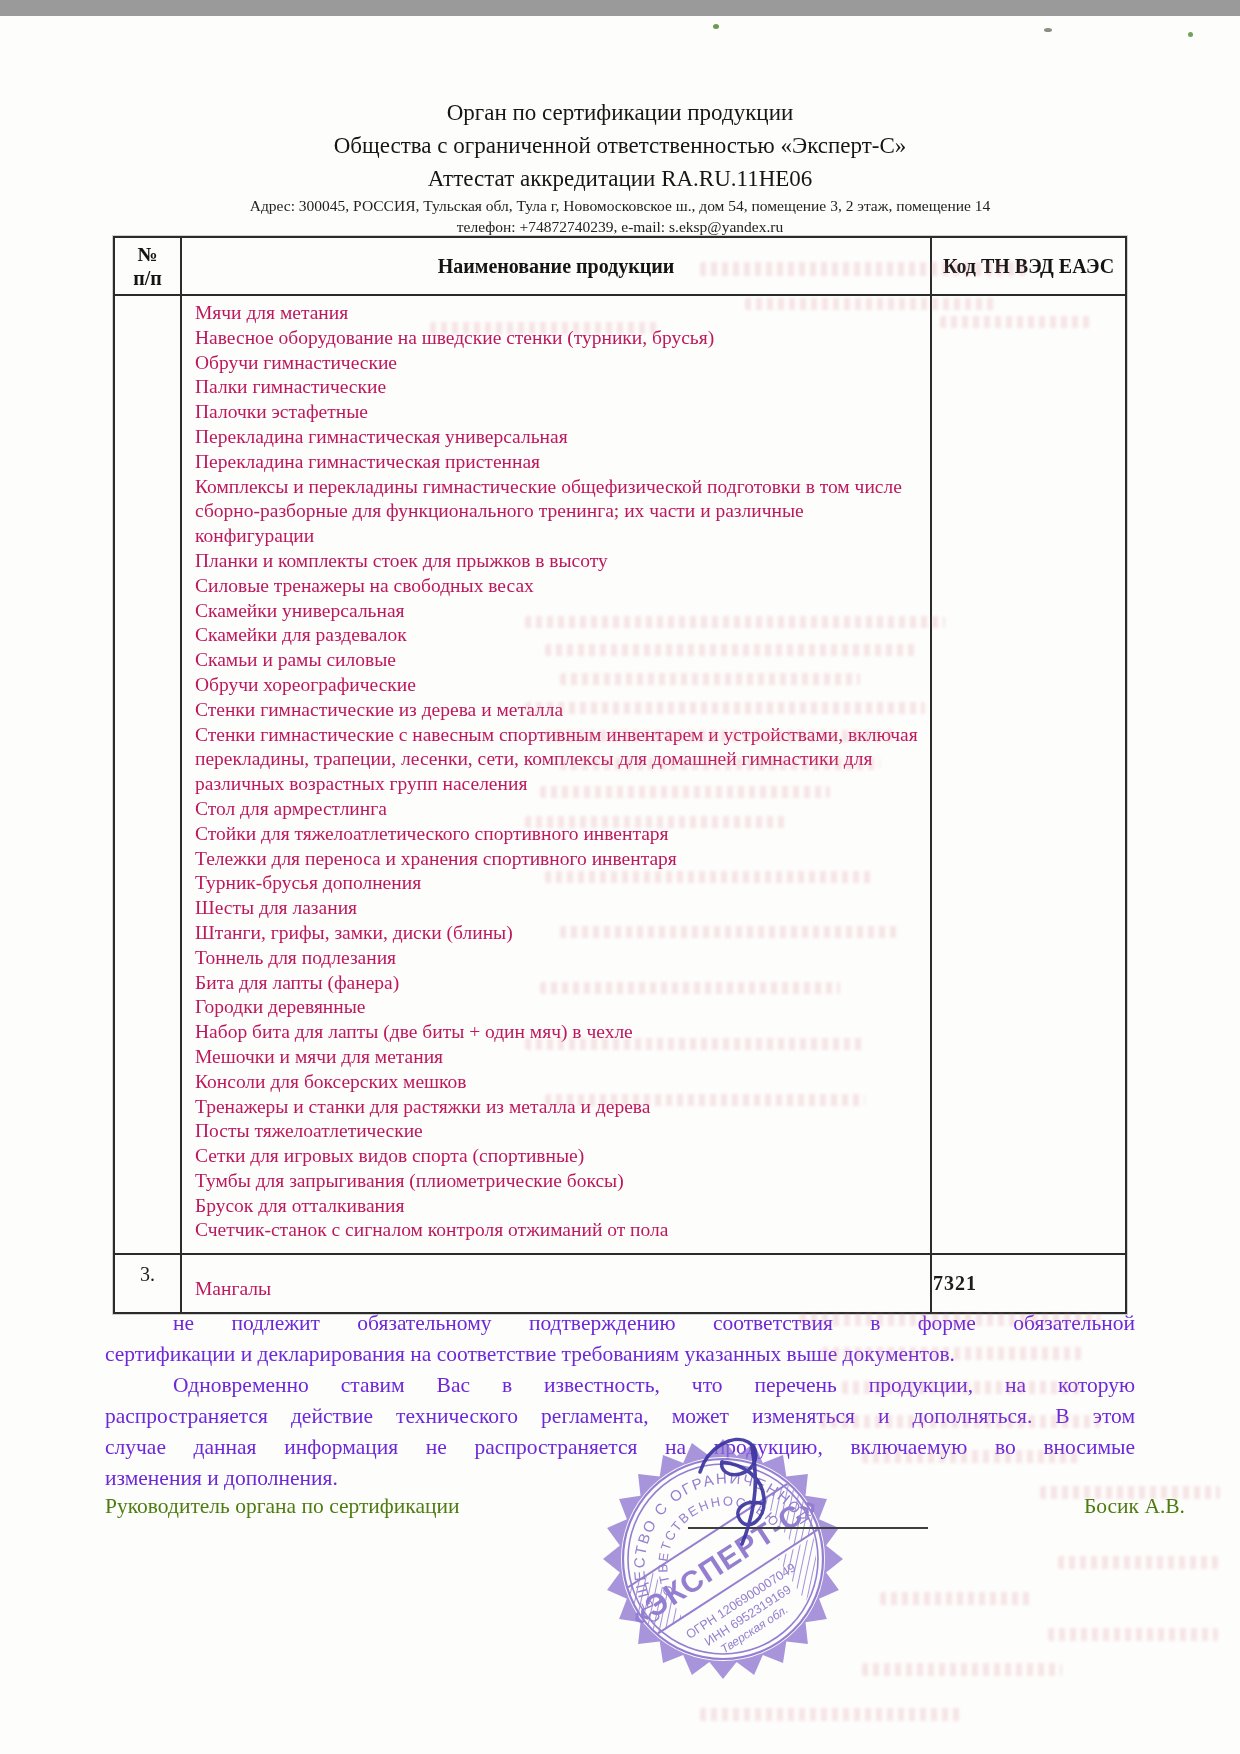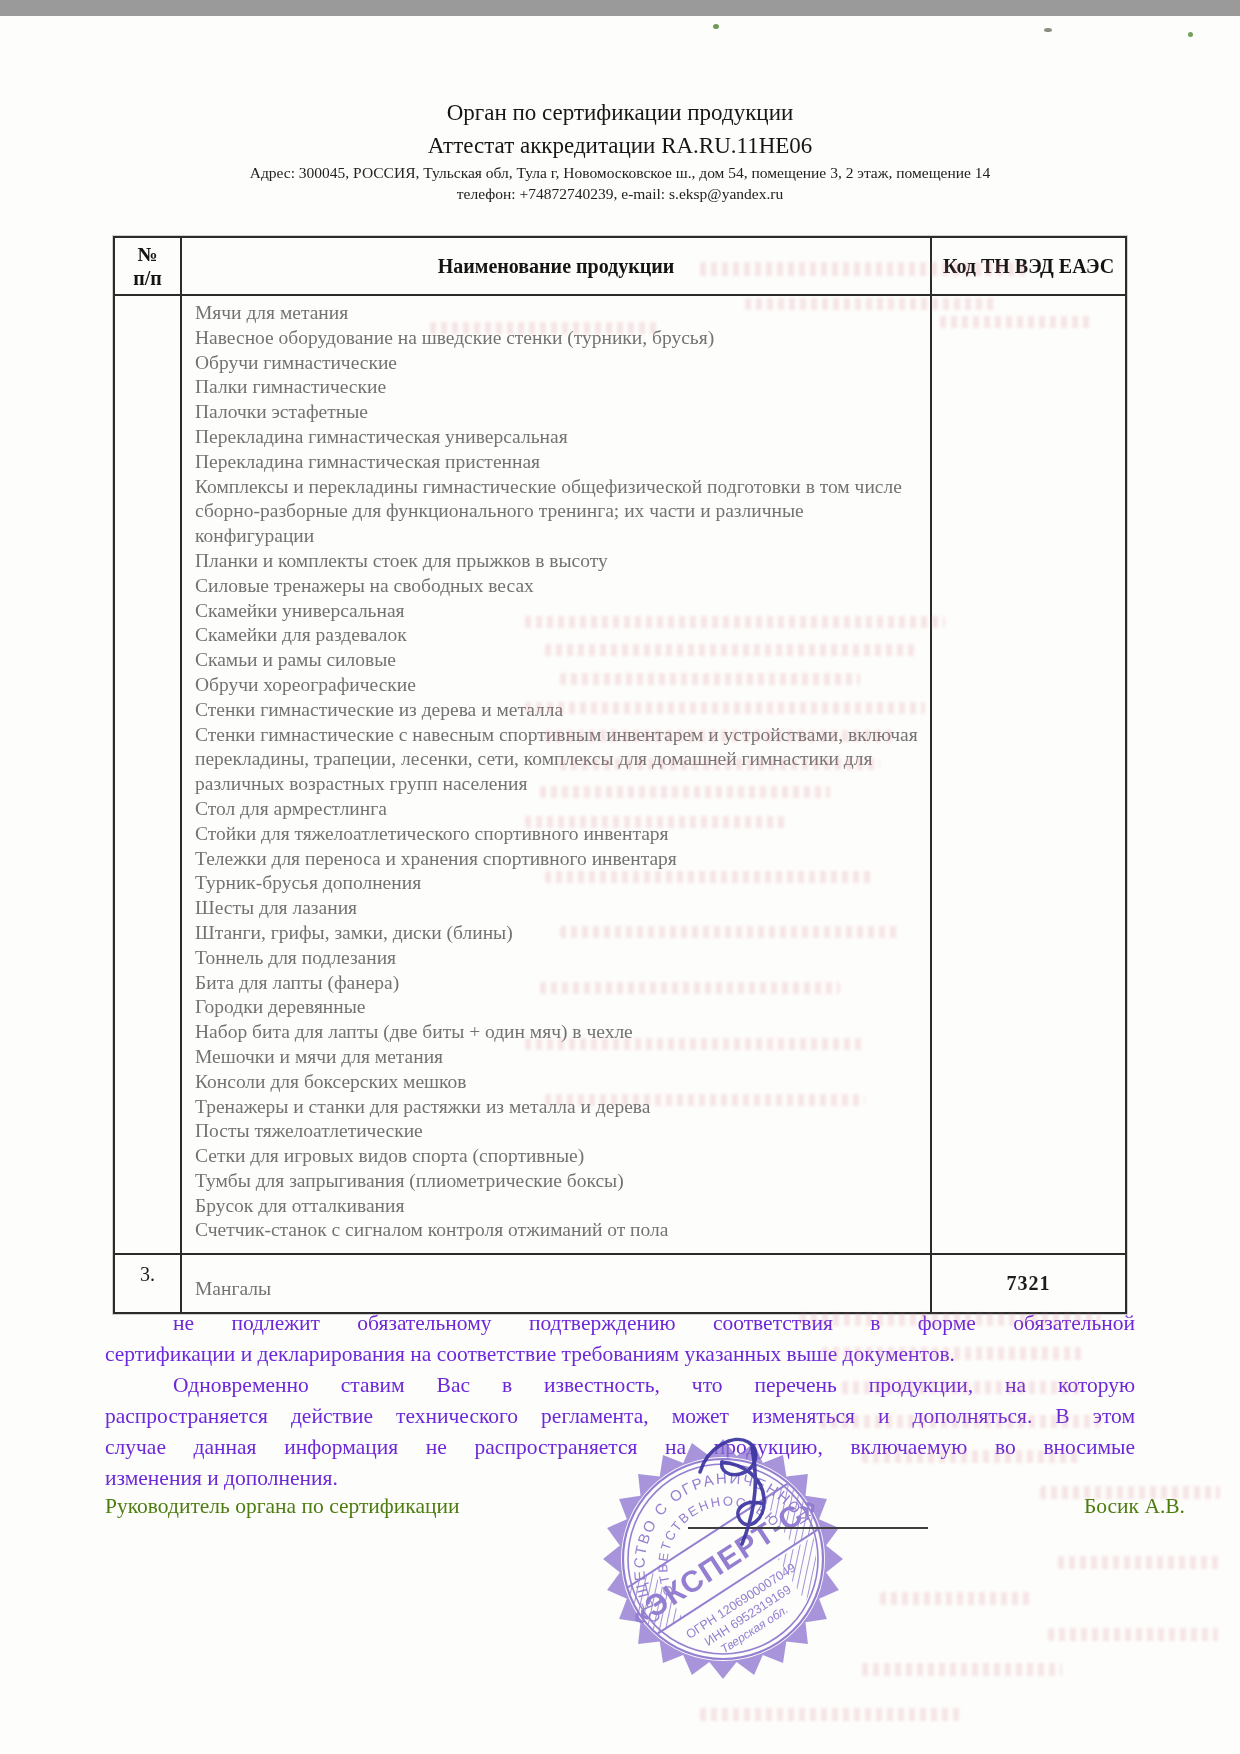--- a/index.html
+++ b/index.html
@@ -20,23 +20,23 @@
   table.products-table col.c1{width:67px;}
   table.products-table col.c2{width:750px;}
   table.products-table col.c3{width:195px;}
   table.products-table th,
   table.products-table td{border:2px solid #2b2b2b;}
   table.products-table{border:1px solid #2b2b2b;box-shadow:0 0 0 1px #55555544;}
   th{font-size:20px;font-weight:bold;text-align:center;padding:4px 2px;color:#141414;}
   th.num-head{white-space:pre-line;line-height:24px;}
   tr.head-row{height:52px;}
   td.num-cell{vertical-align:top;text-align:center;font-size:20px;padding-top:8px;}
-  td.products{vertical-align:top;padding:5px 10px 10px 13px;font-size:19.5px;color:#737373;}
+  td.products{vertical-align:top;padding:5px 10px 10px 13px;font-size:19.5px;color:#be185d;}
   .product-line{line-height:24.8px;}
-  td.code-cell{vertical-align:middle;text-align:center;font-size:20px;font-weight:bold;letter-spacing:1px;}
+  td.code-cell{vertical-align:middle;font-size:20px;font-weight:bold;letter-spacing:1px;}
   tr.single-row{height:56px;}
   tr.single-row td.products{padding-top:22px;}
   
   .para{position:absolute;left:105px;width:1030px;font-size:21.5px;color:#6d28d9;}
   .pline{line-height:31px;text-align:justify;text-align-last:justify;}
   .pline:last-child{text-align-last:auto;}
   .para .pline:first-child{text-indent:68px;}
   .para1{top:1292px;}
   .para2{top:1354px;}
   
@@ -88,20 +88,21 @@
   <div class="bleed" style="left:1048px;top:1612px;width:170px;height:13px;"></div>
   <div class="bleed" style="left:862px;top:1647px;width:200px;height:13px;"></div>
   <div class="bleed" style="left:700px;top:1692px;width:260px;height:13px;"></div>
 
   <div class="speck" style="left:713px;top:8px;width:6px;height:5px;background:#6f9a55;"></div>
   <div class="speck" style="left:1044px;top:12px;width:8px;height:4px;background:#8a8f84;"></div>
   <div class="speck" style="left:1188px;top:16px;width:5px;height:5px;background:#73a05a;"></div>
 
   <div class="doc-header">
     <div class="big">Орган по сертификации продукции</div>
+    <div class="big">Общества с ограниченной ответственностью «Эксперт-С»</div>
     <div class="big">Аттестат аккредитации RA.RU.11НЕ06</div>
     <div class="small">Адрес: 300045, РОССИЯ, Тульская обл, Тула г, Новомосковское ш., дом 54, помещение 3, 2 этаж, помещение 14</div>
     <div class="small">телефон: +74872740239, e-mail: s.eksp@yandex.ru</div>
   </div>
 
   <table class="products-table">
     <colgroup>
         <col class="c1">
         <col class="c2">
         <col class="c3">

